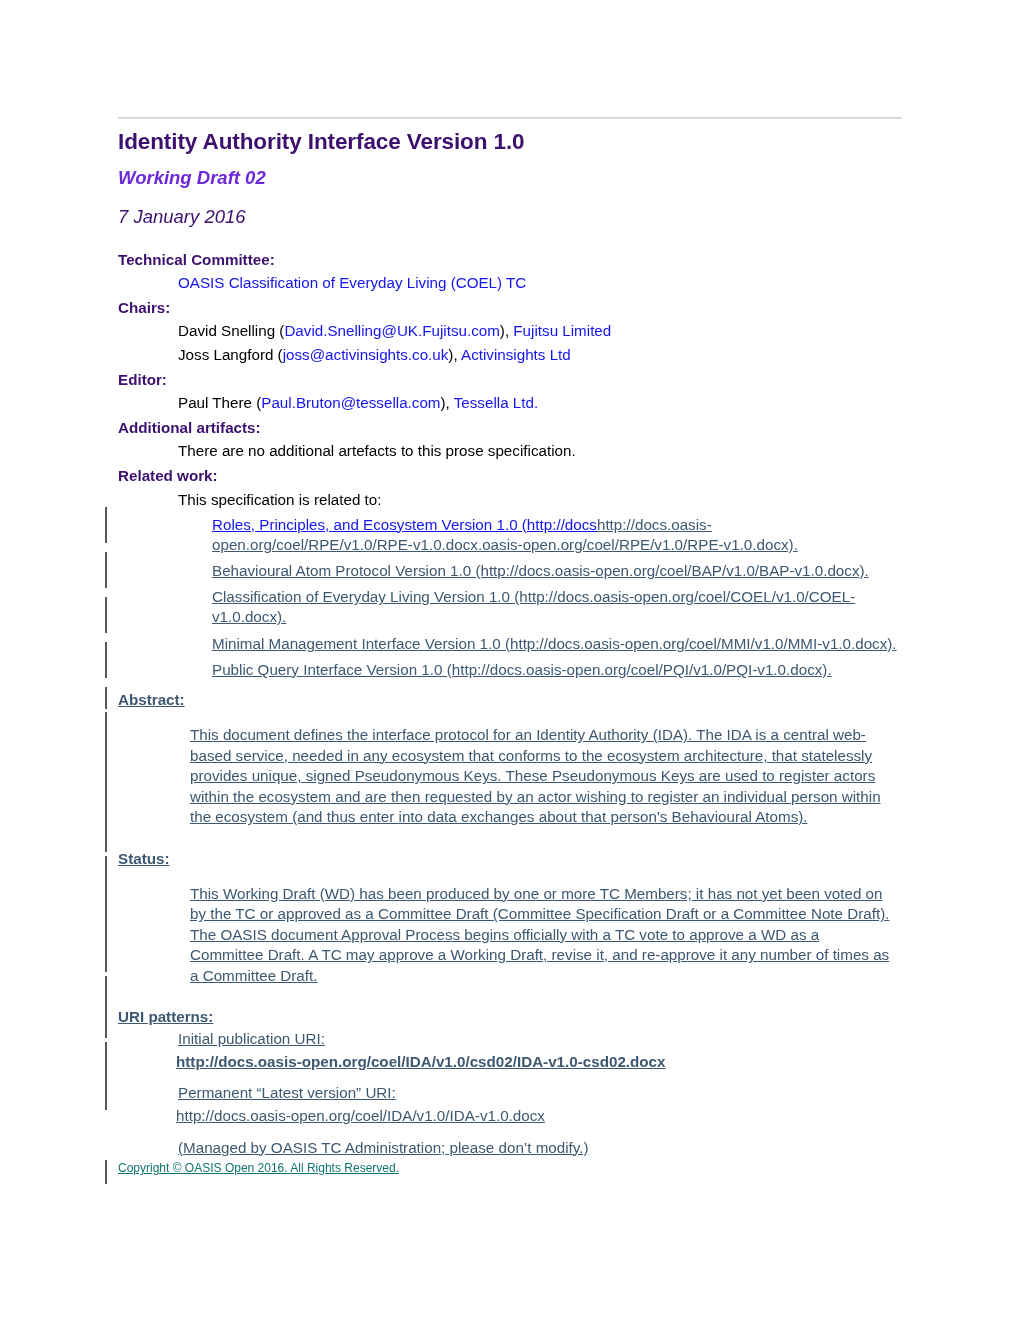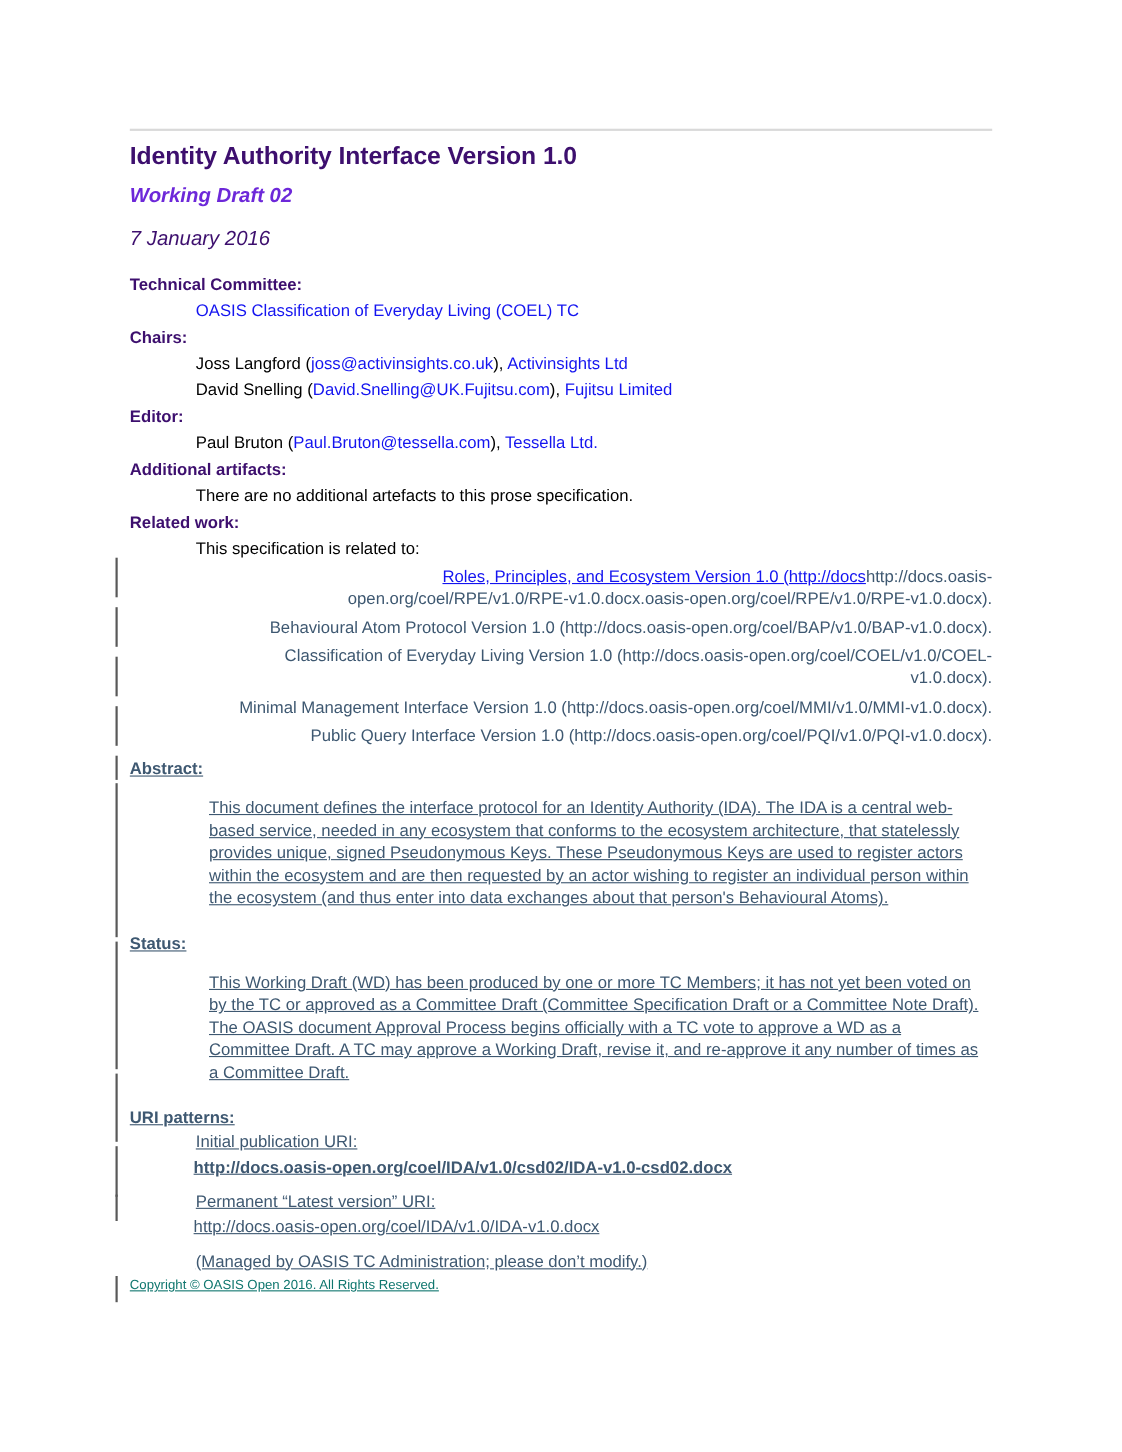--- a/index.html
+++ b/index.html
@@ -91,24 +91,24 @@
   }
 
   a.link, .link {
     color: #1414f0;
     text-decoration: none;
   }
 
   .rel-list { padding: 0 0 0 60px; margin: 0; }
   .rel-item {
     color: #3e5871;
+    text-decoration: underline;
     margin: 0;
     padding: 3px 0 3px 34px;
     line-height: 1.33;
-    text-align: right;
   }
   .rel-item .lead {
     color: #1414f0;
     text-decoration: underline;
   }
 
   .para-ins {
     color: #3e5871;
     text-decoration: underline;
     margin: 12px;
@@ -187,25 +187,25 @@
     <h1 class="doc-title">Identity Authority Interface Version 1.0</h1>
     <div class="doc-subtitle">Working Draft 02</div>
     <div class="doc-date">7 January 2016</div>
 
     <div class="meta">
 
       <div class="meta-label">Technical Committee:</div>
       <div class="meta-value"><span class="link">OASIS Classification of Everyday Living (COEL) TC</span></div>
 
       <div class="meta-label">Chairs:</div>
+      <div class="meta-value"><span>David Snelling (</span><span class="link">David.Snelling@UK.Fujitsu.com</span><span>), </span><span class="link">Fujitsu Limited</span></div>
       <div class="meta-value"><span>Joss Langford (</span><span class="link">joss@activinsights.co.uk</span><span>), </span><span class="link">Activinsights Ltd</span></div>
-      <div class="meta-value"><span>David Snelling (</span><span class="link">David.Snelling@UK.Fujitsu.com</span><span>), </span><span class="link">Fujitsu Limited</span></div>
 
       <div class="meta-label">Editor:</div>
-      <div class="meta-value"><span>Paul Bruton (</span><span class="link">Paul.Bruton@tessella.com</span><span>), </span><span class="link">Tessella Ltd.</span></div>
+      <div class="meta-value"><span>Paul There (</span><span class="link">Paul.Bruton@tessella.com</span><span>), </span><span class="link">Tessella Ltd.</span></div>
 
       <div class="meta-label">Additional artifacts:</div>
       <div class="meta-value">There are no additional artefacts to this prose specification.</div>
 
       <div class="meta-label">Related work:</div>
       <div class="meta-value">This specification is related to:</div>
 
       <div class="rel-list">
         <div class="rel-item"><span class="lead">Roles, Principles, and Ecosystem Version 1.0 (http://docs</span><span>http://docs.oasis-open.org/coel/RPE/v1.0/RPE-v1.0.docx.oasis-open.org/coel/RPE/v1.0/RPE-v1.0.docx). </span></div>
         <div class="rel-item"><span>Behavioural Atom Protocol Version 1.0 (http://docs.oasis-open.org/coel/BAP/v1.0/BAP-v1.0.docx). </span></div>

